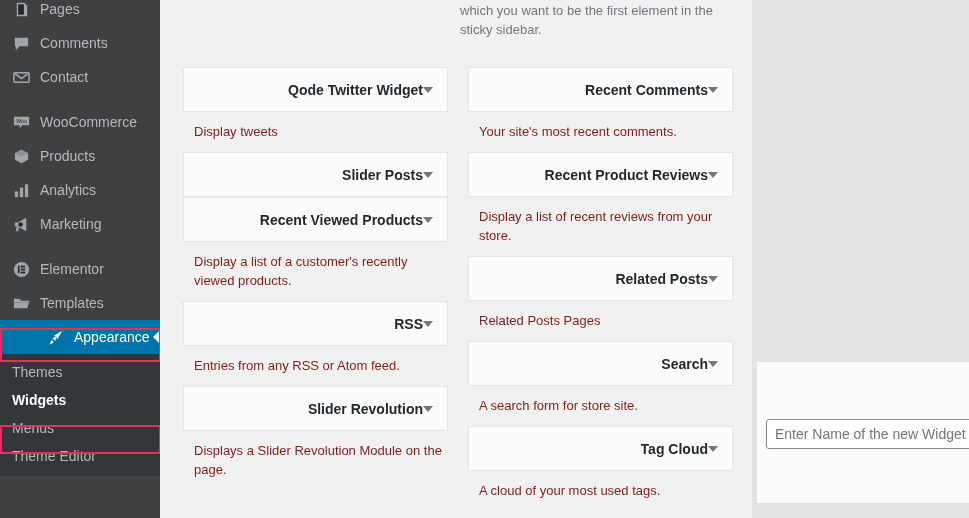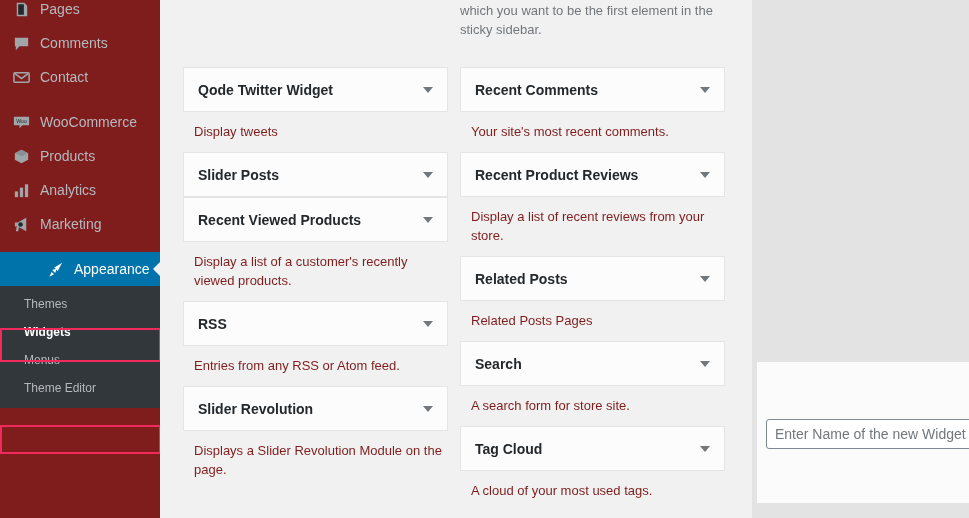--- a/index.html
+++ b/index.html
@@ -8,21 +8,21 @@
     overflow: hidden;
     background: #f1f1f1;
     font-family: "Liberation Sans", sans-serif;
   }
   #root { position: relative; width: 969px; height: 518px; }
 
   
   .adminmenu {
     position: absolute; left: 0; top: 0;
     width: 160px; height: 518px;
-    background: #7f1d1d;
+    background: #404040;
     overflow: hidden;
   }
   .menu-item {
     position: relative;
     height: 34px;
     display: flex; align-items: center;
     padding-left: 11px;
     box-sizing: border-box;
     color: #b4b9be;
     font-size: 14px;
@@ -50,23 +50,23 @@
     border-top: 8px solid transparent;
     border-bottom: 8px solid transparent;
     border-right: 8px solid #f1f1f1;
   }
 
   .submenu { background: #32373c; padding: 4px 0 6px 0; }
   .sub-item {
     position: relative;
     height: 28px;
     display: flex; align-items: center;
-    padding-left: 24px;
-    box-sizing: border-box;
-    font-size: 12px;
+    padding-left: 12px;
+    box-sizing: border-box;
+    font-size: 14px;
     color: #b4b9be;
   }
   .sub-item.active { color: #fff; font-weight: bold; }
 
   .redbox {
     position: absolute;
     border: 2px solid #f2295b;
     box-sizing: border-box;
     pointer-events: none;
   }
@@ -74,28 +74,28 @@
   
   .content {
     position: absolute; left: 160px; top: 0;
     width: 592px; height: 518px;
     background: #f1f1f1;
     overflow: hidden;
   }
   .cols { position: absolute; left: 0; top: 0; width: 592px; }
   .col { position: absolute; top: 0; width: 265px; }
   .col-left  { left: 23px; }
-  .col-right { left: 300px; }
+  .col-right { left: 308px; }
 
   .widget-card {
     background: #fcfcfc;
     border: 1px solid #e5e5e5;
     height: 45px;
     display: flex; align-items: center;
-    justify-content: space-between;
+    justify-content: flex-end;
     padding: 0 14px 0 14px;
     box-sizing: border-box;
     cursor: pointer;
   }
   .widget-title {
     font-size: 14px;
     font-weight: bold;
     color: #23282d;
     white-space: nowrap; overflow: hidden;
   }
@@ -222,21 +222,42 @@
               <path fill="#a0a5aa" d="M15 3l-9 5H3v4h3l9 5V3z"></path>
               <circle cx="9" cy="10" r="2.4" fill="#23282d"></circle>
               <path fill="#a0a5aa" d="M5 12h2.5l-1 5H4l1-5z"></path>
             </svg>
         </span>
         <span class="mi-label">Marketing</span>
       </div>
 
       <div class="menu-sep"></div>
 
-
+      <div class="menu-item">
+        <span class="menu-icon">
+          <svg width="19" height="19" viewBox="0 0 20 20">
+              <circle cx="10" cy="10" r="8" fill="#a0a5aa"></circle>
+              <rect x="6.2" y="6" width="1.8" height="8" fill="#23282d"></rect>
+              <rect x="9.2" y="6" width="4.6" height="1.9" fill="#23282d"></rect>
+              <rect x="9.2" y="9.1" width="4.6" height="1.9" fill="#23282d"></rect>
+              <rect x="9.2" y="12.2" width="4.6" height="1.9" fill="#23282d"></rect>
+            </svg>
+        </span>
+        <span class="mi-label">Elementor</span>
+      </div>
+
+      <div class="menu-item">
+        <span class="menu-icon">
+          <svg width="19" height="19" viewBox="0 0 20 20">
+              <path fill="#a0a5aa" d="M2 5h6l1.5 2H18v2H2V5z"></path>
+              <path fill="#a0a5aa" d="M2 9h16l-2 6H2V9z"></path>
+            </svg>
+        </span>
+        <span class="mi-label">Templates</span>
+      </div>
 
       <div class="menu-item current">
         <span class="menu-icon">
           <svg width="19" height="19" viewBox="0 0 20 20">
               <path fill="#ffffff" d="M17 3L8.5 8.2l2 1.1-4 1.3 3.2 3.2 1.3-4 1.1 2L17 3z"></path>
               <path fill="#ffffff" d="M6 12.5l-2.5 5 5-2.5-2.5-2.5z"></path>
             </svg>
         </span>
         <span class="mi-label">Appearance</span>
         <span class="menu-arrow"></span>

